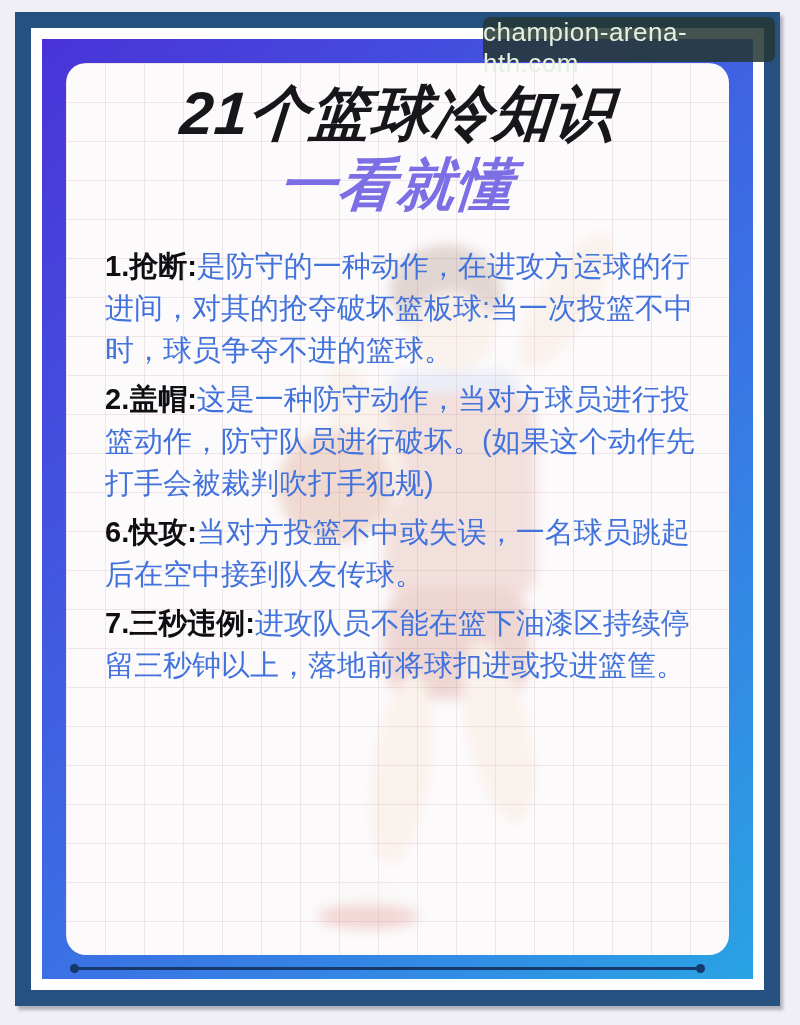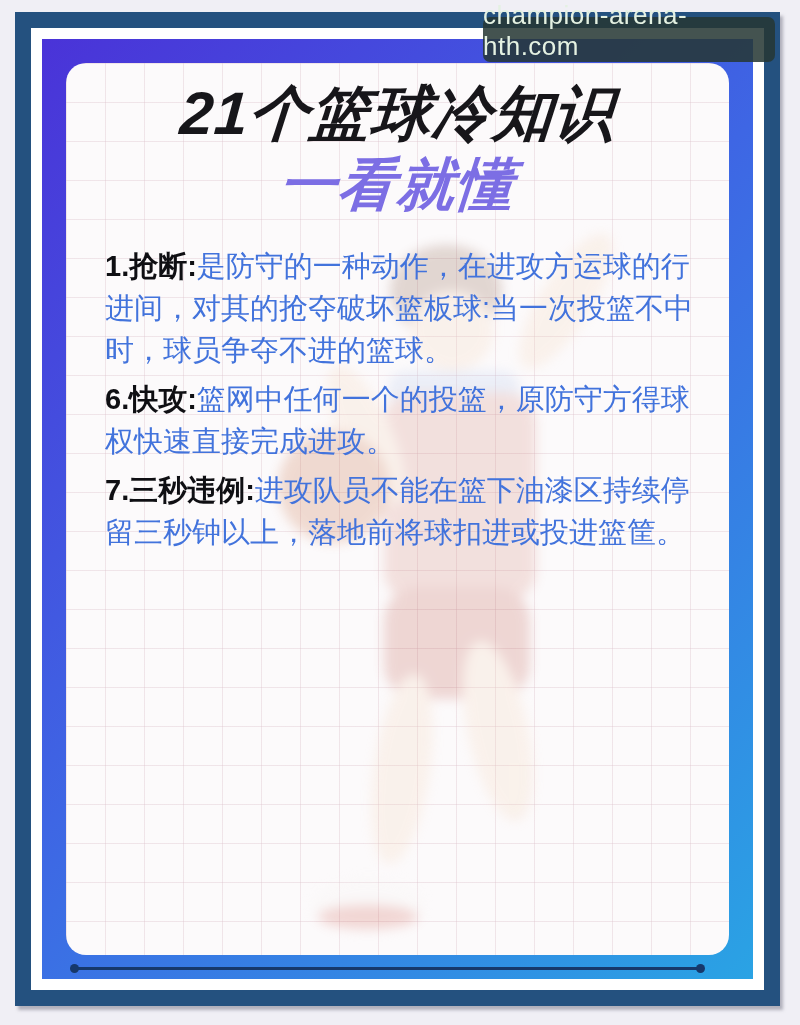--- a/index.html
+++ b/index.html
@@ -50,21 +50,21 @@
     font-size:57px;line-height:66px;font-weight:900;font-style:italic;
     color:#7c6ee4;letter-spacing:2px;transform:skewX(-4deg);margin-top:2px;
   }
   .facts{position:relative;margin:28px 20px 0 39px;}
   .item{margin:0 0 7px 0;font-size:29px;line-height:42px;}
   .fact-label{color:#0f0f13;font-weight:800;}
   .fact-text{color:#4273dc;font-weight:500;}
   .watermark{
     position:absolute;left:483px;top:17px;width:292px;height:45px;
     background:rgba(37,55,51,.86);border-radius:7px;
-    display:flex;align-items:flex-end;justify-content:center;
+    display:flex;align-items:flex-start;justify-content:center;
     color:#e4f1e2;font-size:26px;letter-spacing:.5px;
   }
 </style>
 </head>
 <body>
 
 <div class="canvas">
   <div class="navy-frame">
     <div class="white-stripe">
       <div class="blue-frame">
@@ -85,21 +85,22 @@
             <ellipse cx="302" cy="854" rx="50" ry="12" fill="#c84a3a"></ellipse>
           </svg>
 
           <div class="title-block">
             <div class="title-main">21个篮球冷知识</div>
             <div class="title-sub">一看就懂</div>
           </div>
 
           <div class="facts">
             <p class="item"><span class="fact-label">1.抢断:</span><span class="fact-text">是防守的一种动作，在进攻方运球的行进间，对其的抢夺破坏篮板球:当一次投篮不中时，球员争夺不进的篮球。</span></p>
-            <p class="item"><span class="fact-label">6.快攻:</span><span class="fact-text">篮网中任何一个的投篮，原防守方得球权快速直接完成进攻。</span></p>
+            <p class="item"><span class="fact-label">2.盖帽:</span><span class="fact-text">这是一种防守动作，当对方球员进行投篮动作，防守队员进行破坏。(如果这个动作先打手会被裁判吹打手犯规)</span></p>
+            <p class="item"><span class="fact-label">6.快攻:</span><span class="fact-text">当对方投篮不中或失误，一名球员跳起后在空中接到队友传球。</span></p>
             <p class="item"><span class="fact-label">7.三秒违例:</span><span class="fact-text">进攻队员不能在篮下油漆区持续停留三秒钟以上，落地前将球扣进或投进篮筐。</span></p>
           </div>
 
         </div>
         <div class="frame-line"></div>
       </div>
     </div>
   </div>
 
   <div class="watermark">

